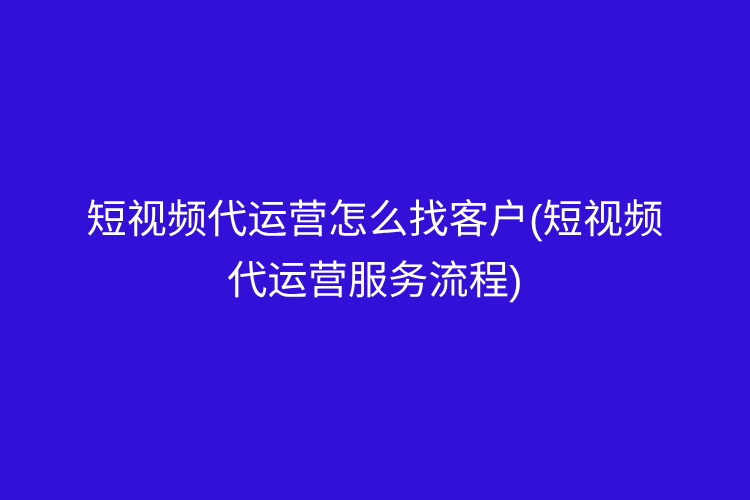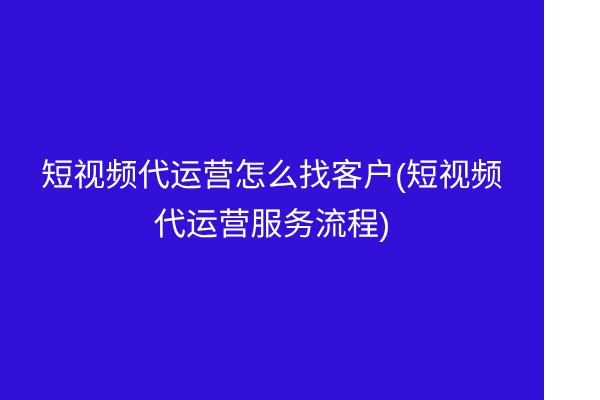--- a/index.html
+++ b/index.html
@@ -12,21 +12,21 @@
     width: 600px;
     height: 400px;
     overflow: hidden;
     font-family: "Liberation Sans", "DejaVu Sans", sans-serif;
   }
 
   
   .title-card {
     position: relative;
     box-sizing: border-box;
-    width: 544px;
+    width: 600px;
     height: 400px;
     background-color: #3310d8;
     display: flex;
     align-items: center;
     justify-content: center;
     -webkit-font-smoothing: antialiased;
   }
 
   
   .title-block {

